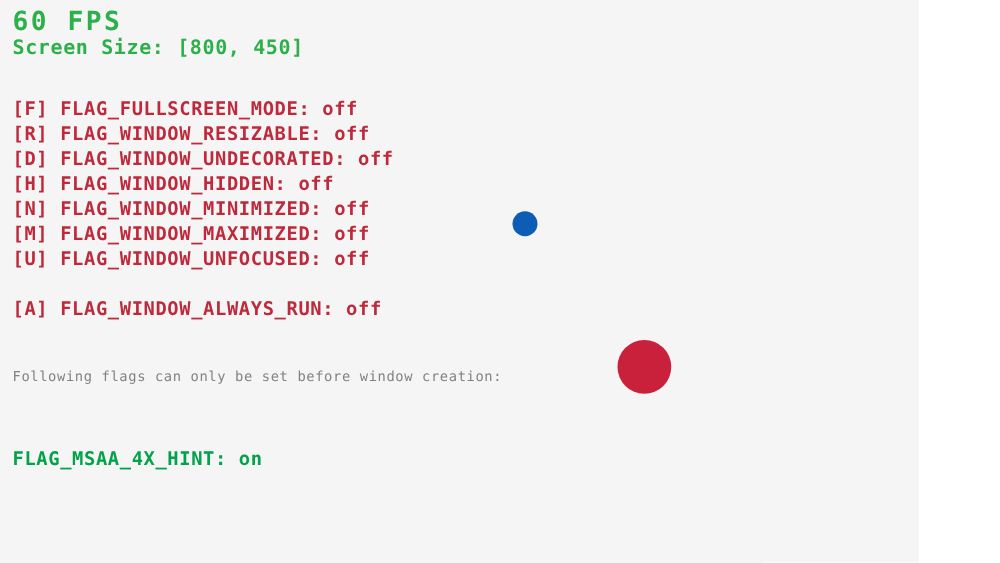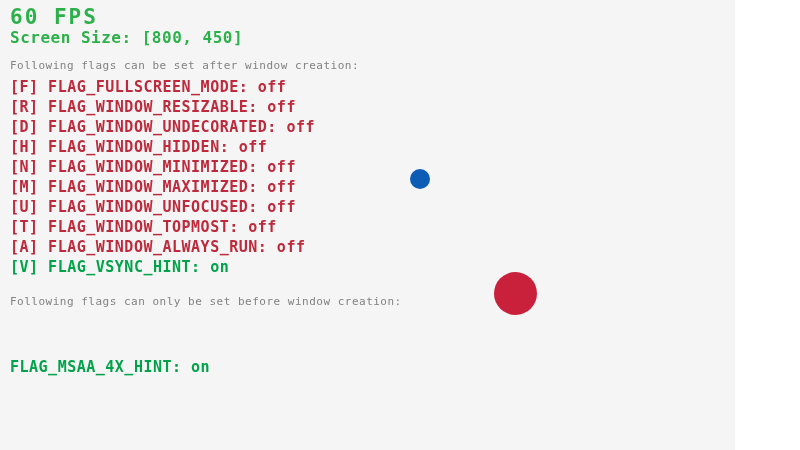--- a/index.html
+++ b/index.html
@@ -87,32 +87,29 @@
 </style>
 </head>
 <body>
 
 <div id="screen">
 
   <div class="txt" id="fps-counter">60 FPS</div>
 
   <div class="txt" id="screen-size-label">Screen Size: [800, 450]</div>
 
-  <div class="txt section-header" id="header-after">Following flags can be set after window creation:</div>
 
   <div class="flag-row flag-off" style="top:80px">[F] FLAG_FULLSCREEN_MODE: off</div>
   <div class="flag-row flag-off" style="top:100px">[R] FLAG_WINDOW_RESIZABLE: off</div>
   <div class="flag-row flag-off" style="top:120px">[D] FLAG_WINDOW_UNDECORATED: off</div>
   <div class="flag-row flag-off" style="top:160px">[N] FLAG_WINDOW_MINIMIZED: off</div>
   <div class="flag-row flag-off" style="top:140px">[H] FLAG_WINDOW_HIDDEN: off</div>
   <div class="flag-row flag-off" style="top:180px">[M] FLAG_WINDOW_MAXIMIZED: off</div>
   <div class="flag-row flag-off" style="top:200px">[U] FLAG_WINDOW_UNFOCUSED: off</div>
-  <div class="flag-row flag-off" style="top:220px">[T] FLAG_WINDOW_TOPMOST: off</div>
   <div class="flag-row flag-off" style="top:240px">[A] FLAG_WINDOW_ALWAYS_RUN: off</div>
-  <div class="flag-row flag-on" style="top:260px">[V] FLAG_VSYNC_HINT: on</div>
 
   <div class="txt section-header" id="header-before">Following flags can only be set before window creation:</div>
 
   <div class="flag-row flag-on" style="top:360px">FLAG_MSAA_4X_HINT: on</div>
 
   <div class="ball" id="ball-blue"></div>
   <div class="ball" id="ball-red"></div>
 
 </div>
 

